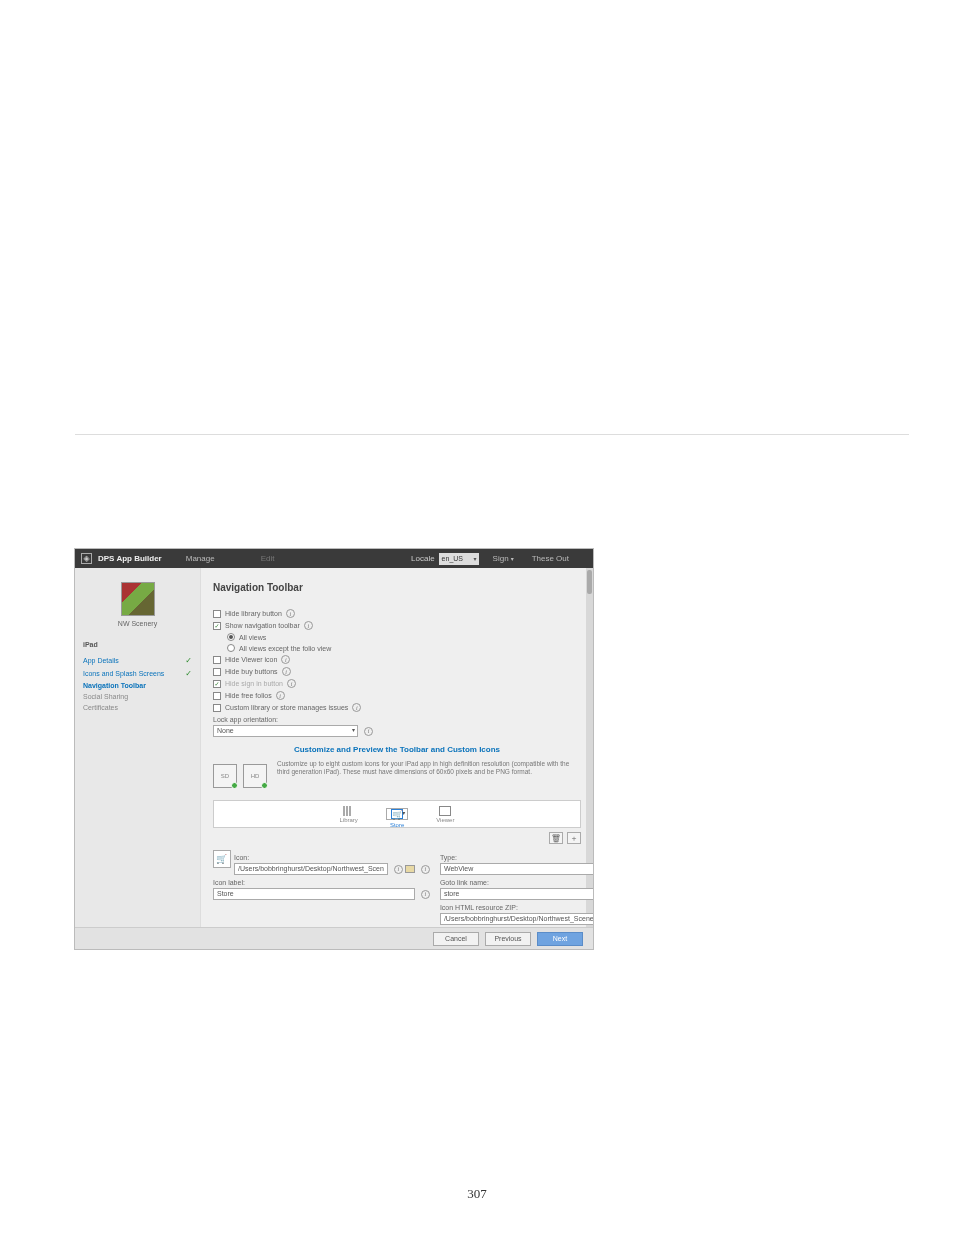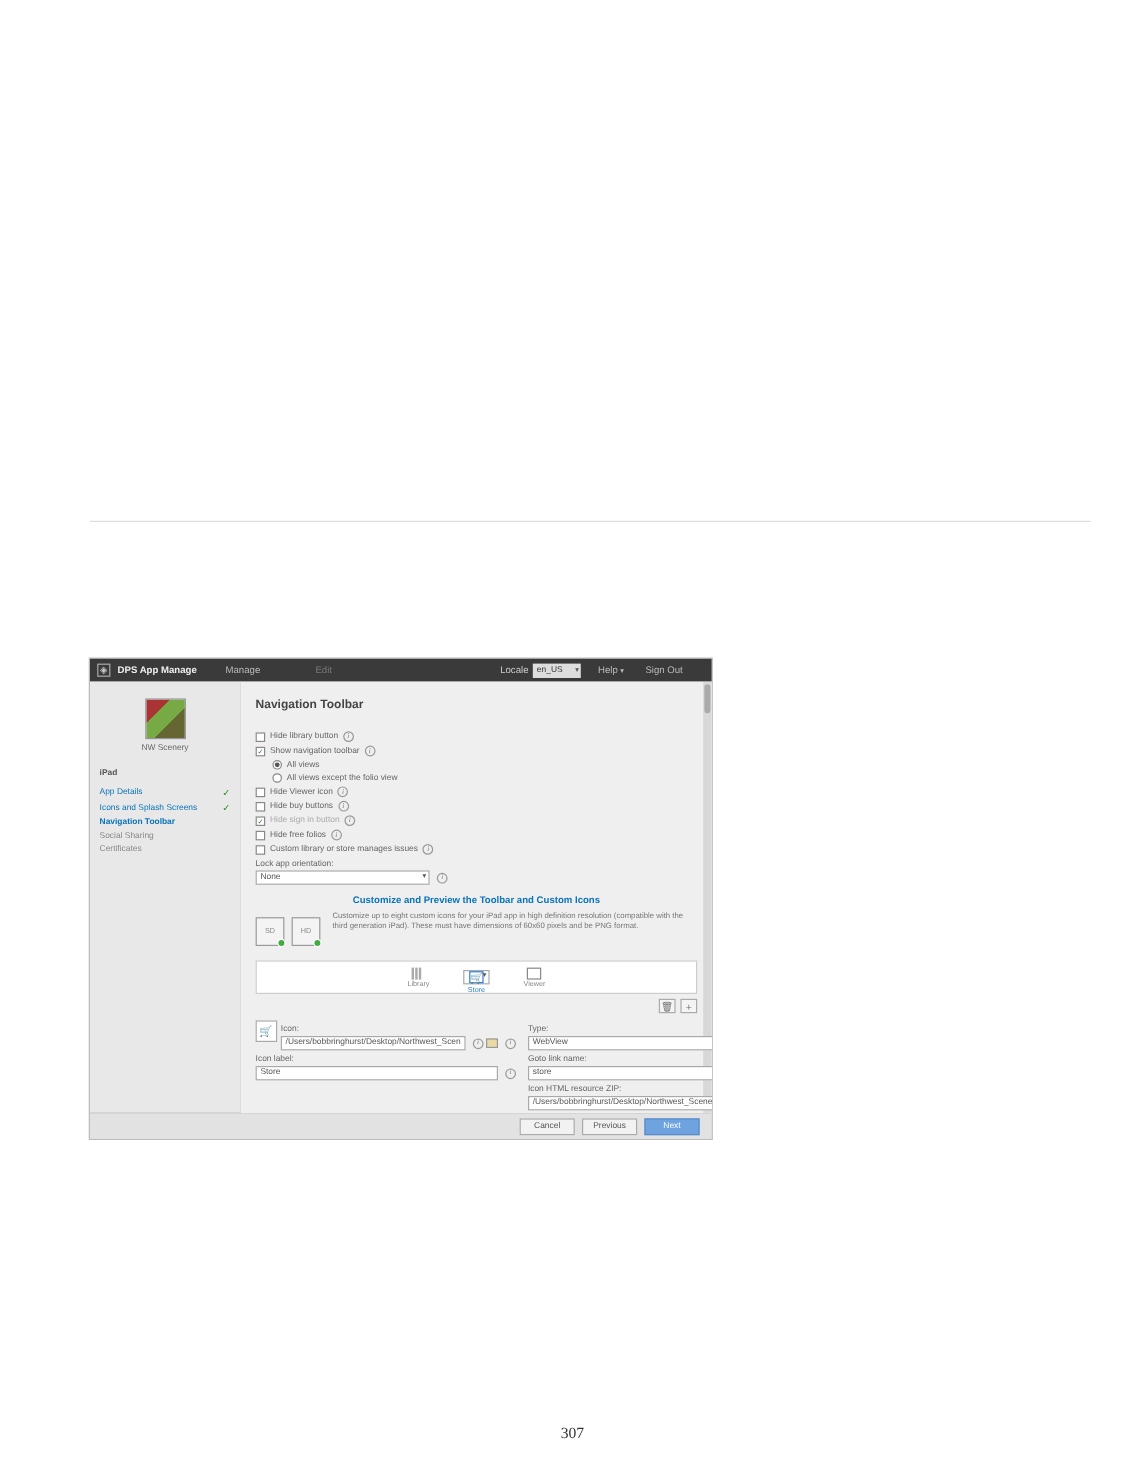--- a/index.html
+++ b/index.html
@@ -165,28 +165,28 @@
 </style>
 </head>
 <body>
 
 <div class="hr"></div>
 
 <div class="app">
 
   <div class="topbar">
     <div class="logo">◈</div>
-    <div class="title">DPS App Manage</div>
+    <div class="title">DPS App Builder</div>
     <div class="menu-item">Manage</div>
     <div class="menu-item dim">Edit</div>
     <div class="spacer"></div>
     <div class="locale-lbl">Locale</div>
     <div class="locale-sel">en_US</div>
-    <div class="menu-item"><span>Help</span><span class="arrow">▾</span></div>
-    <div class="menu-item">Sign Out</div>
+    <div class="menu-item"><span>Sign</span><span class="arrow">▾</span></div>
+    <div class="menu-item">These Out</div>
   </div>
 
   <div class="body">
 
     <div class="sidebar">
       <div class="thumb"></div>
       <div class="thumb-label">NW Scenery</div>
       <div class="side-head">iPad</div>
 
       <div class="side-row link">

